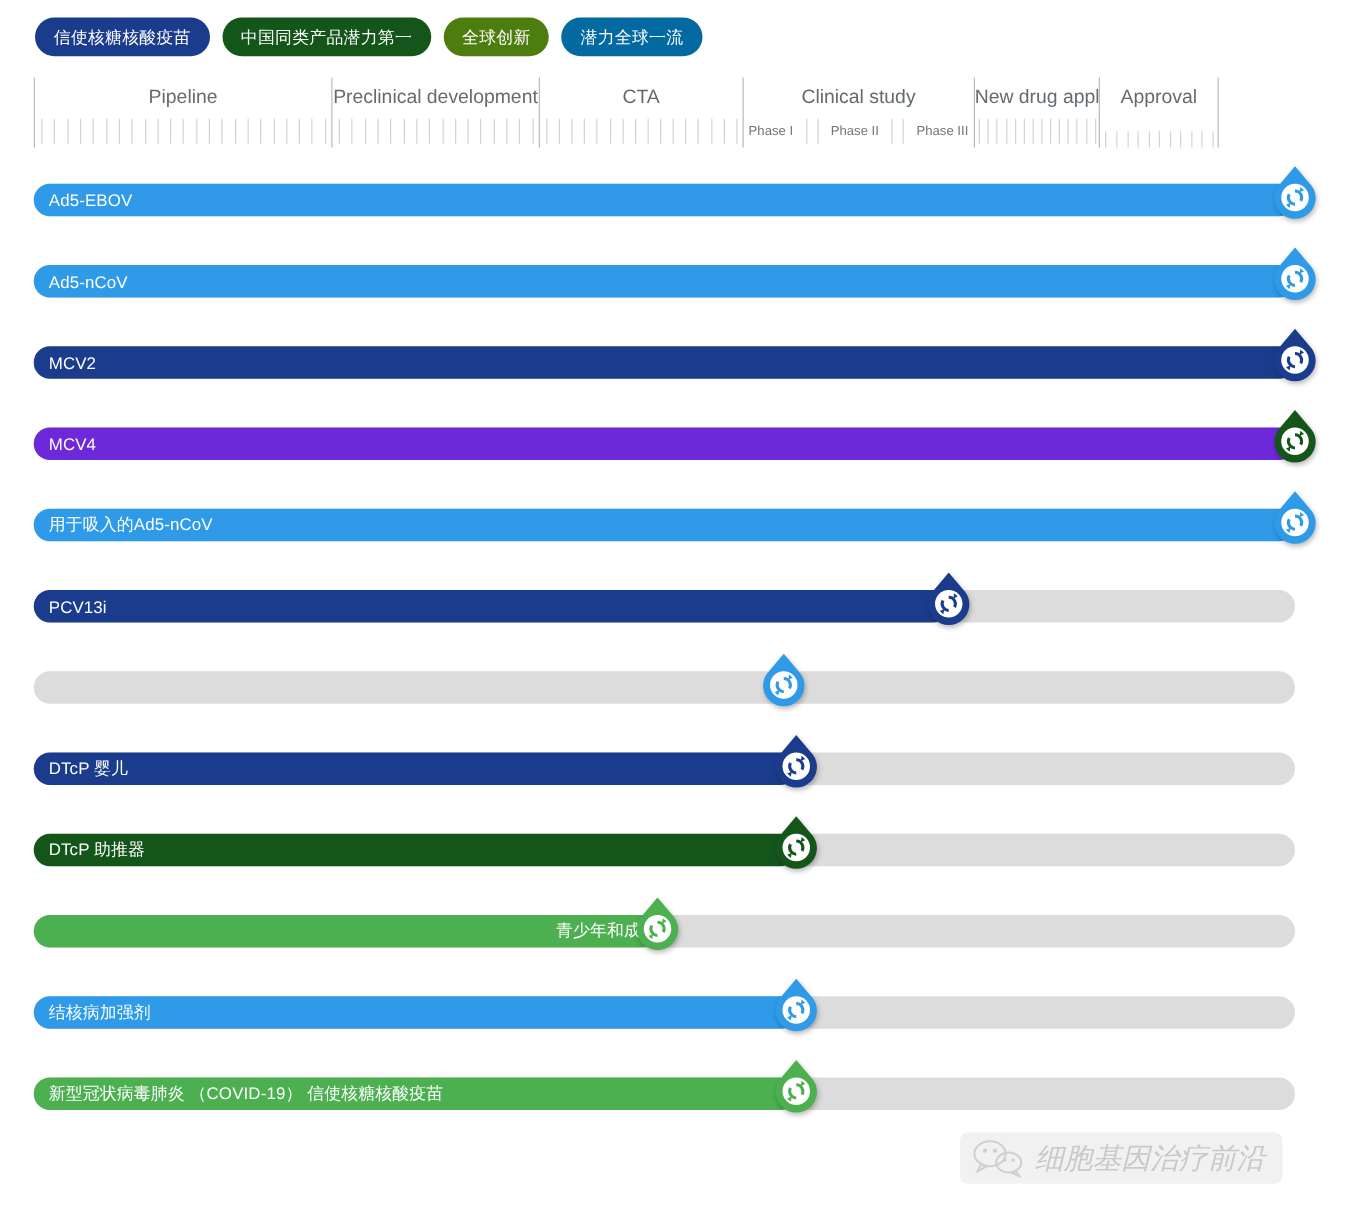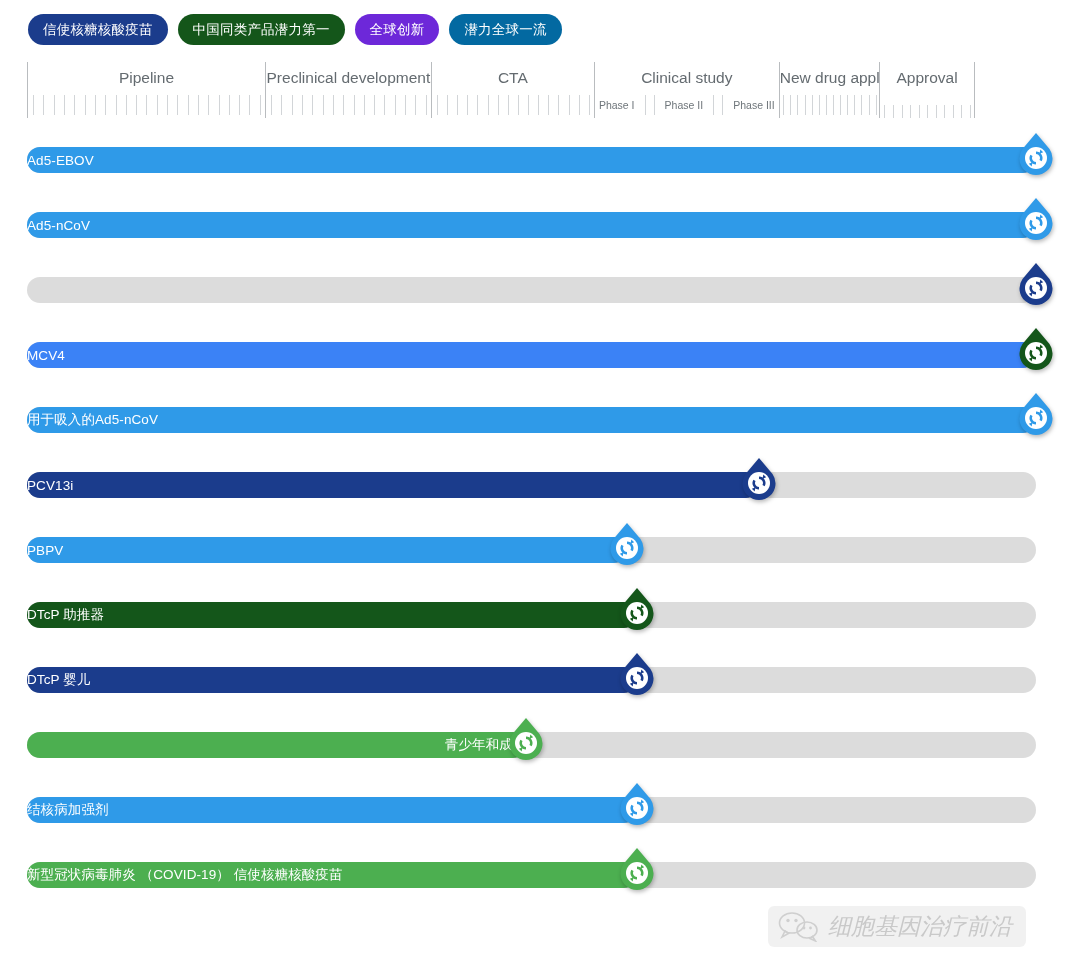--- a/index.html
+++ b/index.html
@@ -128,20 +128,21 @@
     top: 17px;
     height: 26px;
     border-radius: 13px;
     box-sizing: border-box;
     display: flex;
     align-items: center;
   }
   .fill-label {
     color: #ffffff;
     font-size: 13.5px;
+    padding-left: 12px;
     white-space: nowrap;
     letter-spacing: .1px;
   }
   .marker {
     position: absolute;
     top: 2px;
     width: 40px;
     height: 44px;
     transform: translateX(-20px);
     filter: drop-shadow(1px 2px 2px rgba(0,0,0,.28));
@@ -168,21 +169,21 @@
     font-family: "DejaVu Sans", sans-serif;
   }
   #watermark svg { display:block; }
 </style>
 </head>
 <body>
 
 <div id="legend">
     <div class="legend-pill" style="background: rgb(27, 60, 140);">信使核糖核酸疫苗</div>
     <div class="legend-pill" style="background: rgb(20, 86, 26);">中国同类产品潜力第一</div>
-    <div class="legend-pill" style="background: #6d28d9;">全球创新</div>
+    <div class="legend-pill" style="background: #4d7c0f;">全球创新</div>
     <div class="legend-pill" style="background: #0369a1;">潜力全球一流</div>
   </div>
 
 <div id="axis">
   <div class="axis-sections">
       <div class="axis-section" style="width: 25.1%;">
         <div class="axis-label">Pipeline</div>
         <div class="axis-ticks">
           <div class="tick" style="left: 2.17391%;"></div>
           <div class="tick" style="left: 6.52174%;"></div>
@@ -331,34 +332,37 @@
           <circle cx="20" cy="26" r="11" fill="#ffffff"></circle>
           <path d="M20 19.5 a6.5 6.5 0 0 1 5.6 9.8 l-2.1-1.3 a4.1 4.1 0 0 0 -3.5-6.1 z" fill="#2f9ae8"></path>
           <path d="M20 32.5 a6.5 6.5 0 0 1 -5.6-9.8 l2.1 1.3 a4.1 4.1 0 0 0 3.5 6.1 z" fill="#2f9ae8"></path>
           <path d="M24.3 17.6 l2.9 2.6 l-3.6 1.6 z" fill="#2f9ae8"></path>
           <path d="M15.7 34.4 l-2.9-2.6 l3.6-1.6 z" fill="#2f9ae8"></path>
         </svg>
       </div>
     </div>
     <div class="row">
       <div class="track"></div>
+      <div class="fill" style="width: 1009px; background: rgb(27, 60, 140);">
+        <span class="fill-label">MCV2</span>
+      </div>
       <div class="marker" style="left: 1036px;">
         <svg viewBox="0 0 40 44">
           <path d="M20 1 L33.5 17 A16.5 16.5 0 1 1 6.5 17 Z" fill="#1b3c8c"></path>
           <circle cx="20" cy="26" r="11" fill="#ffffff"></circle>
           <path d="M20 19.5 a6.5 6.5 0 0 1 5.6 9.8 l-2.1-1.3 a4.1 4.1 0 0 0 -3.5-6.1 z" fill="#1b3c8c"></path>
           <path d="M20 32.5 a6.5 6.5 0 0 1 -5.6-9.8 l2.1 1.3 a4.1 4.1 0 0 0 3.5 6.1 z" fill="#1b3c8c"></path>
           <path d="M24.3 17.6 l2.9 2.6 l-3.6 1.6 z" fill="#1b3c8c"></path>
           <path d="M15.7 34.4 l-2.9-2.6 l3.6-1.6 z" fill="#1b3c8c"></path>
         </svg>
       </div>
     </div>
     <div class="row">
       <div class="track"></div>
-      <div class="fill" style="width: 1009px; background: #3b82f6;">
+      <div class="fill" style="width: 1009px; background: #6d28d9;">
         <span class="fill-label">MCV4</span>
       </div>
       <div class="marker" style="left: 1036px;">
         <svg viewBox="0 0 40 44">
           <path d="M20 1 L33.5 17 A16.5 16.5 0 1 1 6.5 17 Z" fill="#14561a"></path>
           <circle cx="20" cy="26" r="11" fill="#ffffff"></circle>
           <path d="M20 19.5 a6.5 6.5 0 0 1 5.6 9.8 l-2.1-1.3 a4.1 4.1 0 0 0 -3.5-6.1 z" fill="#14561a"></path>
           <path d="M20 32.5 a6.5 6.5 0 0 1 -5.6-9.8 l2.1 1.3 a4.1 4.1 0 0 0 3.5 6.1 z" fill="#14561a"></path>
           <path d="M24.3 17.6 l2.9 2.6 l-3.6 1.6 z" fill="#14561a"></path>
           <path d="M15.7 34.4 l-2.9-2.6 l3.6-1.6 z" fill="#14561a"></path>
@@ -392,63 +396,60 @@
           <circle cx="20" cy="26" r="11" fill="#ffffff"></circle>
           <path d="M20 19.5 a6.5 6.5 0 0 1 5.6 9.8 l-2.1-1.3 a4.1 4.1 0 0 0 -3.5-6.1 z" fill="#1b3c8c"></path>
           <path d="M20 32.5 a6.5 6.5 0 0 1 -5.6-9.8 l2.1 1.3 a4.1 4.1 0 0 0 3.5 6.1 z" fill="#1b3c8c"></path>
           <path d="M24.3 17.6 l2.9 2.6 l-3.6 1.6 z" fill="#1b3c8c"></path>
           <path d="M15.7 34.4 l-2.9-2.6 l3.6-1.6 z" fill="#1b3c8c"></path>
         </svg>
       </div>
     </div>
     <div class="row">
       <div class="track"></div>
-      <div class="fill" style="width: 600.355px; background: rgb(47, 154, 232);">
-        <span class="fill-label">PBPV</span>
-      </div>
       <div class="marker" style="left: 627.355px;">
         <svg viewBox="0 0 40 44">
           <path d="M20 1 L33.5 17 A16.5 16.5 0 1 1 6.5 17 Z" fill="#2f9ae8"></path>
           <circle cx="20" cy="26" r="11" fill="#ffffff"></circle>
           <path d="M20 19.5 a6.5 6.5 0 0 1 5.6 9.8 l-2.1-1.3 a4.1 4.1 0 0 0 -3.5-6.1 z" fill="#2f9ae8"></path>
           <path d="M20 32.5 a6.5 6.5 0 0 1 -5.6-9.8 l2.1 1.3 a4.1 4.1 0 0 0 3.5 6.1 z" fill="#2f9ae8"></path>
           <path d="M24.3 17.6 l2.9 2.6 l-3.6 1.6 z" fill="#2f9ae8"></path>
           <path d="M15.7 34.4 l-2.9-2.6 l3.6-1.6 z" fill="#2f9ae8"></path>
         </svg>
       </div>
     </div>
     <div class="row">
       <div class="track"></div>
+      <div class="fill" style="width: 610.445px; background: rgb(27, 60, 140);">
+        <span class="fill-label">DTcP 婴儿</span>
+      </div>
+      <div class="marker" style="left: 637.445px;">
+        <svg viewBox="0 0 40 44">
+          <path d="M20 1 L33.5 17 A16.5 16.5 0 1 1 6.5 17 Z" fill="#1b3c8c"></path>
+          <circle cx="20" cy="26" r="11" fill="#ffffff"></circle>
+          <path d="M20 19.5 a6.5 6.5 0 0 1 5.6 9.8 l-2.1-1.3 a4.1 4.1 0 0 0 -3.5-6.1 z" fill="#1b3c8c"></path>
+          <path d="M20 32.5 a6.5 6.5 0 0 1 -5.6-9.8 l2.1 1.3 a4.1 4.1 0 0 0 3.5 6.1 z" fill="#1b3c8c"></path>
+          <path d="M24.3 17.6 l2.9 2.6 l-3.6 1.6 z" fill="#1b3c8c"></path>
+          <path d="M15.7 34.4 l-2.9-2.6 l3.6-1.6 z" fill="#1b3c8c"></path>
+        </svg>
+      </div>
+    </div>
+    <div class="row">
+      <div class="track"></div>
       <div class="fill" style="width: 610.445px; background: rgb(20, 86, 26);">
         <span class="fill-label">DTcP 助推器</span>
       </div>
       <div class="marker" style="left: 637.445px;">
         <svg viewBox="0 0 40 44">
           <path d="M20 1 L33.5 17 A16.5 16.5 0 1 1 6.5 17 Z" fill="#14561a"></path>
           <circle cx="20" cy="26" r="11" fill="#ffffff"></circle>
           <path d="M20 19.5 a6.5 6.5 0 0 1 5.6 9.8 l-2.1-1.3 a4.1 4.1 0 0 0 -3.5-6.1 z" fill="#14561a"></path>
           <path d="M20 32.5 a6.5 6.5 0 0 1 -5.6-9.8 l2.1 1.3 a4.1 4.1 0 0 0 3.5 6.1 z" fill="#14561a"></path>
           <path d="M24.3 17.6 l2.9 2.6 l-3.6 1.6 z" fill="#14561a"></path>
           <path d="M15.7 34.4 l-2.9-2.6 l3.6-1.6 z" fill="#14561a"></path>
-        </svg>
-      </div>
-    </div>
-    <div class="row">
-      <div class="track"></div>
-      <div class="fill" style="width: 610.445px; background: rgb(27, 60, 140);">
-        <span class="fill-label">DTcP 婴儿</span>
-      </div>
-      <div class="marker" style="left: 637.445px;">
-        <svg viewBox="0 0 40 44">
-          <path d="M20 1 L33.5 17 A16.5 16.5 0 1 1 6.5 17 Z" fill="#1b3c8c"></path>
-          <circle cx="20" cy="26" r="11" fill="#ffffff"></circle>
-          <path d="M20 19.5 a6.5 6.5 0 0 1 5.6 9.8 l-2.1-1.3 a4.1 4.1 0 0 0 -3.5-6.1 z" fill="#1b3c8c"></path>
-          <path d="M20 32.5 a6.5 6.5 0 0 1 -5.6-9.8 l2.1 1.3 a4.1 4.1 0 0 0 3.5 6.1 z" fill="#1b3c8c"></path>
-          <path d="M24.3 17.6 l2.9 2.6 l-3.6 1.6 z" fill="#1b3c8c"></path>
-          <path d="M15.7 34.4 l-2.9-2.6 l3.6-1.6 z" fill="#1b3c8c"></path>
         </svg>
       </div>
     </div>
     <div class="row">
       <div class="track"></div>
       <div class="fill" style="width: 499.455px; background: rgb(76, 175, 80); justify-content: flex-end;">
         <span class="fill-label">青少年和成人</span>
       </div>
       <div class="marker" style="left: 526.455px;">
         <svg viewBox="0 0 40 44">

